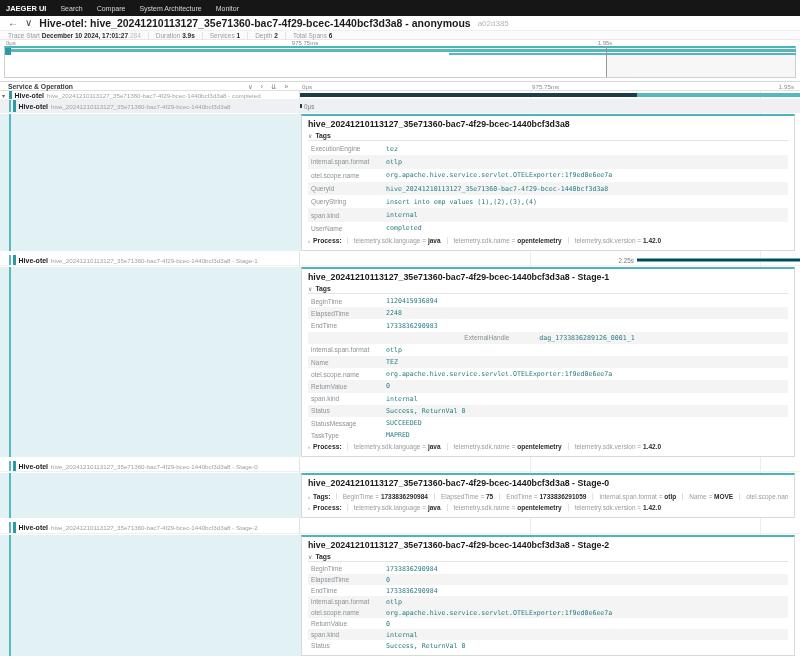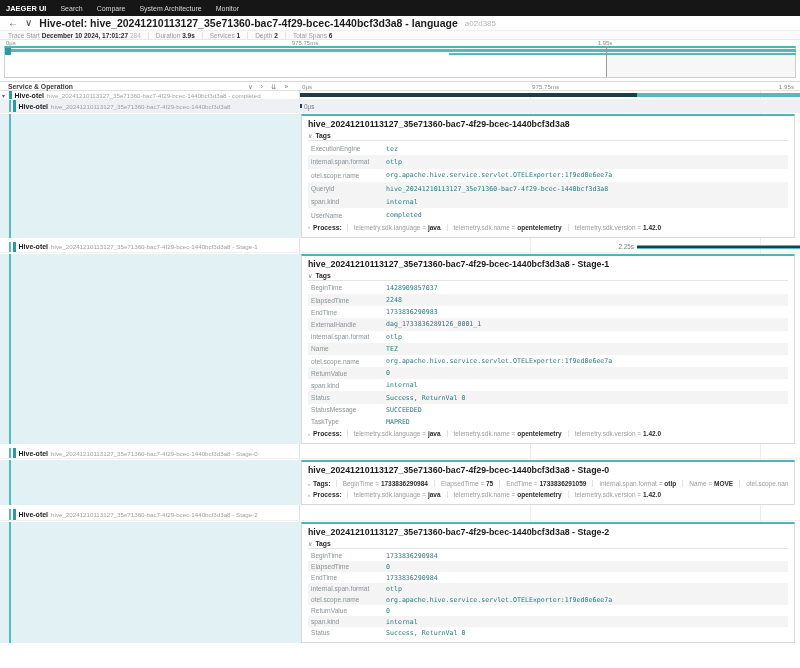--- a/index.html
+++ b/index.html
@@ -89,21 +89,21 @@
   <span class="brand">JAEGER UI</span>
   <span class="nav-item">Search</span>
   <span class="nav-item">Compare</span>
   <span class="nav-item">System Architecture</span>
   <span class="nav-item">Monitor</span>
 </div>
 
 <div class="trace-header">
   <span class="th-icon">←</span>
   <span class="th-icon">∨</span>
-  <span class="trace-title">Hive-otel: hive_20241210113127_35e71360-bac7-4f29-bcec-1440bcf3d3a8 - language</span>
+  <span class="trace-title">Hive-otel: hive_20241210113127_35e71360-bac7-4f29-bcec-1440bcf3d3a8 - anonymous</span>
   <span class="trace-id">a02d385</span>
 </div>
 
 <div class="info-bar">
     <div class="info-item"><span>Trace Start </span><b>December 10 2024, 17:01:27</b><span class="dim">.284</span></div>
     <div class="info-item"><span>Duration </span><b>3.9s</b></div>
     <div class="info-item"><span>Services </span><b>1</b></div>
     <div class="info-item"><span>Depth </span><b>2</b></div>
     <div class="info-item"><span>Total Spans </span><b>6</b></div>
   </div>
@@ -180,20 +180,24 @@
               <div class="tag-val mono">otlp</div>
             </div>
             <div class="tag-row" style="height: 13.3px;">
               <div class="tag-key">otel.scope.name</div>
               <div class="tag-val mono">org.apache.hive.service.servlet.OTELExporter:1f9ed0e6ee7a</div>
             </div>
             <div class="tag-row alt" style="height: 13.3px;">
               <div class="tag-key">QueryId</div>
               <div class="tag-val mono">hive_20241210113127_35e71360-bac7-4f29-bcec-1440bcf3d3a8</div>
             </div>
+            <div class="tag-row" style="height: 13.3px;">
+              <div class="tag-key">QueryString</div>
+              <div class="tag-val mono">insert into emp values (1),(2),(3),(4)</div>
+            </div>
             <div class="tag-row alt" style="height: 13.3px;">
               <div class="tag-key">span.kind</div>
               <div class="tag-val mono">internal</div>
             </div>
             <div class="tag-row" style="height: 13.3px;">
               <div class="tag-key">UserName</div>
               <div class="tag-val mono">completed</div>
             </div>
           </div>
           <div class="inline-line">
@@ -221,31 +225,31 @@
       <div class="detail-row" style="margin: 1px 0px 4px;">
         <div class="detail-left">
           <div class="guide"></div>
         </div>
         <div class="detail-panel">
           <div class="dp-title">hive_20241210113127_35e71360-bac7-4f29-bcec-1440bcf3d3a8 - Stage-1</div>
           <div class="sec-hdr"><span class="chev">∨</span><b>Tags</b></div>
           <div class="tag-table">
             <div class="tag-row" style="height: 12.2px;">
               <div class="tag-key">BeginTime</div>
-              <div class="tag-val mono">1428909857037</div>
+              <div class="tag-val mono">1120415936894</div>
             </div>
             <div class="tag-row alt" style="height: 12.2px;">
               <div class="tag-key">ElapsedTime</div>
               <div class="tag-val mono">2248</div>
             </div>
             <div class="tag-row" style="height: 12.2px;">
               <div class="tag-key">EndTime</div>
               <div class="tag-val mono">1733836290983</div>
             </div>
-            <div class="tag-row alt" style="height: 12.2px;">
+            <div class="tag-row alt" style="height: 12.2px; justify-content: center;">
               <div class="tag-key">ExternalHandle</div>
               <div class="tag-val mono">dag_1733836289126_0001_1</div>
             </div>
             <div class="tag-row" style="height: 12.2px;">
               <div class="tag-key">internal.span.format</div>
               <div class="tag-val mono">otlp</div>
             </div>
             <div class="tag-row alt" style="height: 12.2px;">
               <div class="tag-key">Name</div>
               <div class="tag-val mono">TEZ</div>

